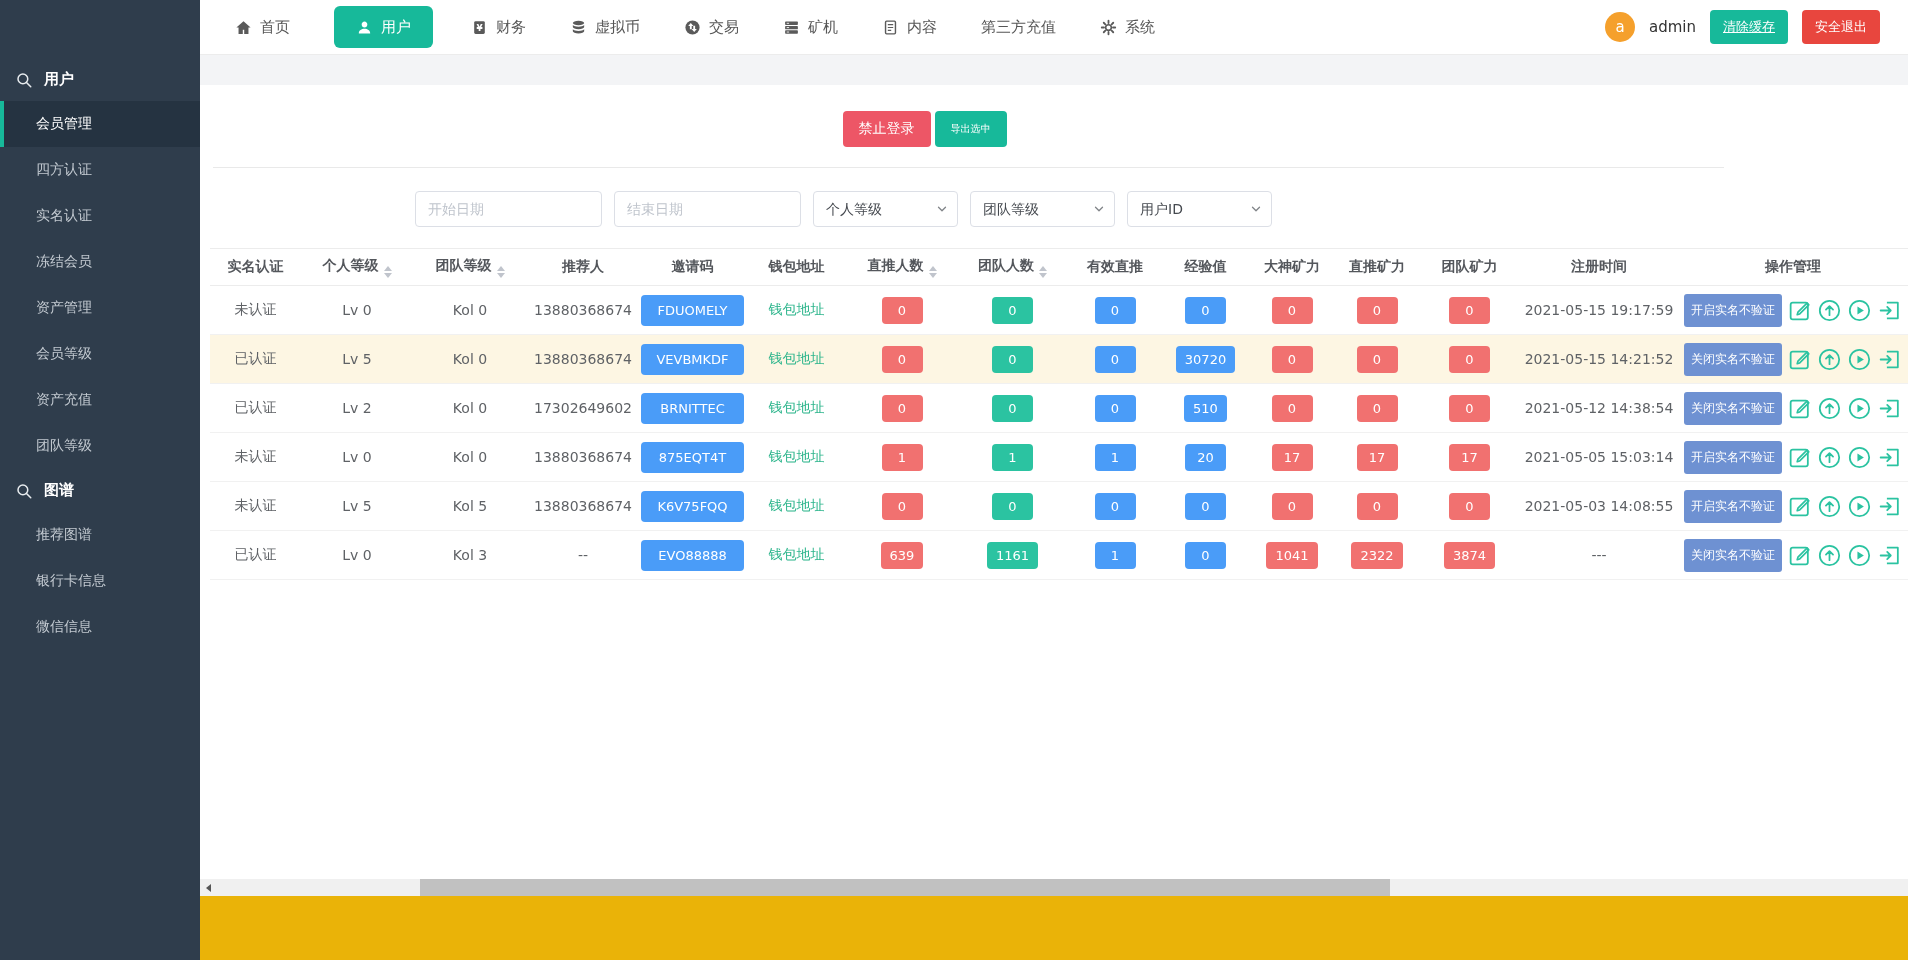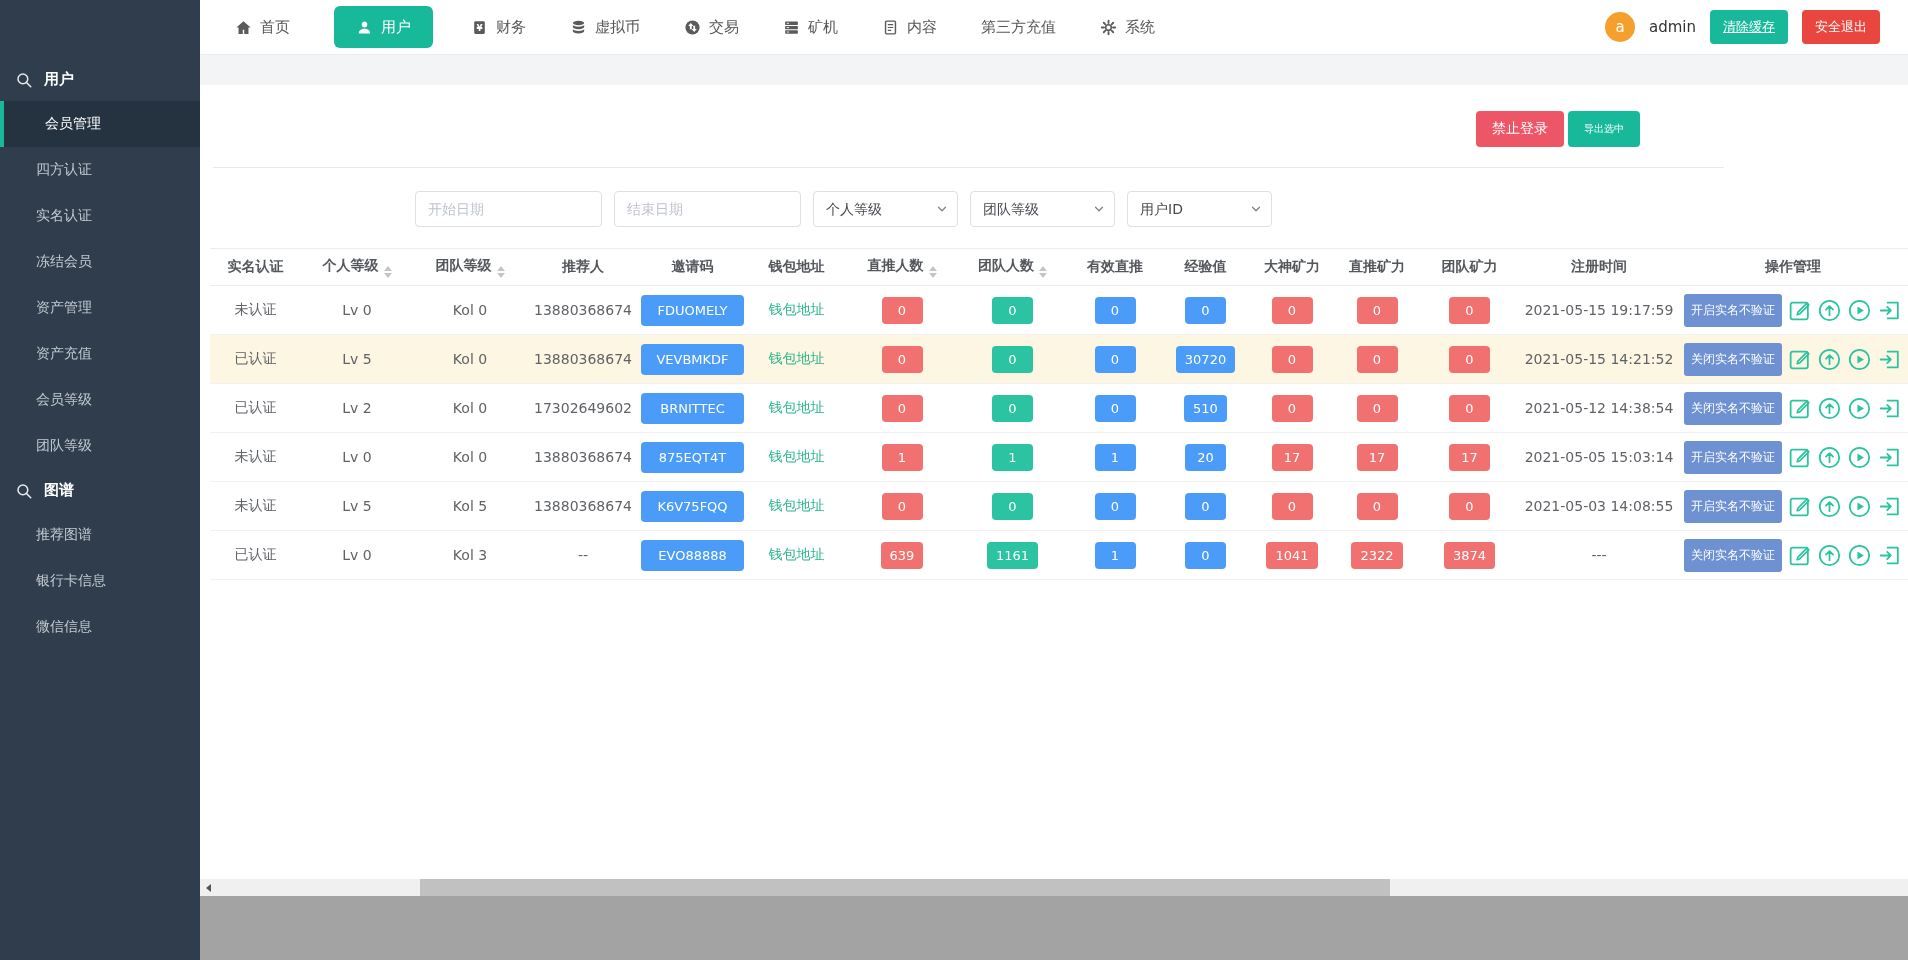--- a/index.html
+++ b/index.html
@@ -7,24 +7,24 @@
        font-family:"DejaVu Sans","Liberation Sans",sans-serif;}
   .app{display:flex;width:1908px;height:960px;}
 
   
   .sidebar{width:200px;flex-shrink:0;background:var(--sidebar-bg);padding-top:58px;box-sizing:border-box;}
   .side-title{display:flex;align-items:center;gap:11px;color:#ffffff;font-weight:bold;
               font-size:15px;padding:12px 0 12px 15px;cursor:pointer;}
   .side-ic{width:18px;height:18px;color:#e8ecef;flex-shrink:0;}
   .side-item{color:#c3cad1;font-size:14px;padding:14px 0 14px 36px;cursor:pointer;}
   .side-item.active{background:var(--sidebar-active-bg);color:#fff;
-                    border-left:4px solid var(--nav-green);padding-left:41px;}
+                    border-left:4px solid var(--nav-green);padding-left:32px;}
 
   
-  .main{flex:1;min-width:0;display:flex;flex-direction:column;position:relative;background:#a3a3a3;}
+  .main{flex:1;min-width:0;display:flex;flex-direction:column;position:relative;background:#eab308;}
   .topnav{height:55px;background:#fff;display:flex;align-items:center;
           padding:0 28px 0 35px;border-bottom:1px solid #ececec;box-sizing:border-box;flex-shrink:0;}
   .nav-items{display:flex;align-items:center;height:55px;}
   .nav-item{display:flex;align-items:center;gap:8px;color:#565656;font-size:15px;
             margin-right:44px;cursor:pointer;white-space:nowrap;}
   .nav-ic{width:17px;height:17px;color:#5a5a5a;}
   .nav-item.active{background:var(--nav-green);color:#fff;height:42px;padding:0 22px;
                    border-radius:6px;margin-right:38px;}
   .nav-item.active .nav-ic{color:#fff;}
   .topnav-right{margin-left:auto;display:flex;align-items:center;gap:14px;}
@@ -33,21 +33,21 @@
   .admin-name{color:#333;font-size:15px;}
   .btn{border:none;border-radius:4px;color:#fff;font-size:13px;padding:8px 13px;
        cursor:pointer;font-family:inherit;white-space:nowrap;}
   .btn-clear{background:var(--nav-green);text-decoration:underline;}
   .btn-logout{background:var(--logout-red);}
 
   .band{height:30px;background:#f3f4f6;flex-shrink:0;}
 
   
   .card{background:#fff;height:794px;box-sizing:border-box;flex-shrink:0;}
-  .toolbar{display:flex;justify-content:flex-end;gap:4px;padding:26px 268px 20px 9px;}
+  .toolbar{display:flex;justify-content:center;gap:4px;padding:26px 268px 20px 9px;}
   .btn-ban{background:var(--ban-red);font-size:14px;padding:9px 16px;}
   .btn-export{background:var(--nav-green);font-size:10px;padding:9px 16px;}
   .divider{border-bottom:1px solid #e9e9e9;margin:0 184px 0 13px;}
 
   .filterbar{display:flex;gap:12px;margin:23px 0 0 215px;align-items:center;}
   .f-input{width:187px;height:36px;border:1px solid #dcdfe6;border-radius:4px;padding:0 12px;
            font-size:14px;color:#606266;box-sizing:border-box;font-family:inherit;outline:none;}
   .f-input::placeholder{color:#bfc4cc;}
   .sel{position:relative;}
   .f-select{width:145px;height:36px;border:1px solid #dcdfe6;border-radius:4px;background:#fff;
@@ -105,22 +105,22 @@
               <circle cx="10.5" cy="10.5" r="6.5" fill="none" stroke="currentColor" stroke-width="2"></circle>
               <path d="M15.3 15.3L21 21" stroke="currentColor" stroke-width="2" stroke-linecap="round"></path>
             </svg>
             <span>用户</span>
           </div>
           <div class="side-item active">会员管理</div>
           <div class="side-item">四方认证</div>
           <div class="side-item">实名认证</div>
           <div class="side-item">冻结会员</div>
           <div class="side-item">资产管理</div>
+          <div class="side-item">会员等级</div>
           <div class="side-item">资产充值</div>
-          <div class="side-item">会员等级</div>
           <div class="side-item">团队等级</div>
         </div>
         <div class="side-section">
           <div class="side-title">
       <svg class="side-ic" viewBox="0 0 24 24">
               <circle cx="10.5" cy="10.5" r="6.5" fill="none" stroke="currentColor" stroke-width="2"></circle>
               <path d="M15.3 15.3L21 21" stroke="currentColor" stroke-width="2" stroke-linecap="round"></path>
             </svg>
             <span>图谱</span>
           </div>

